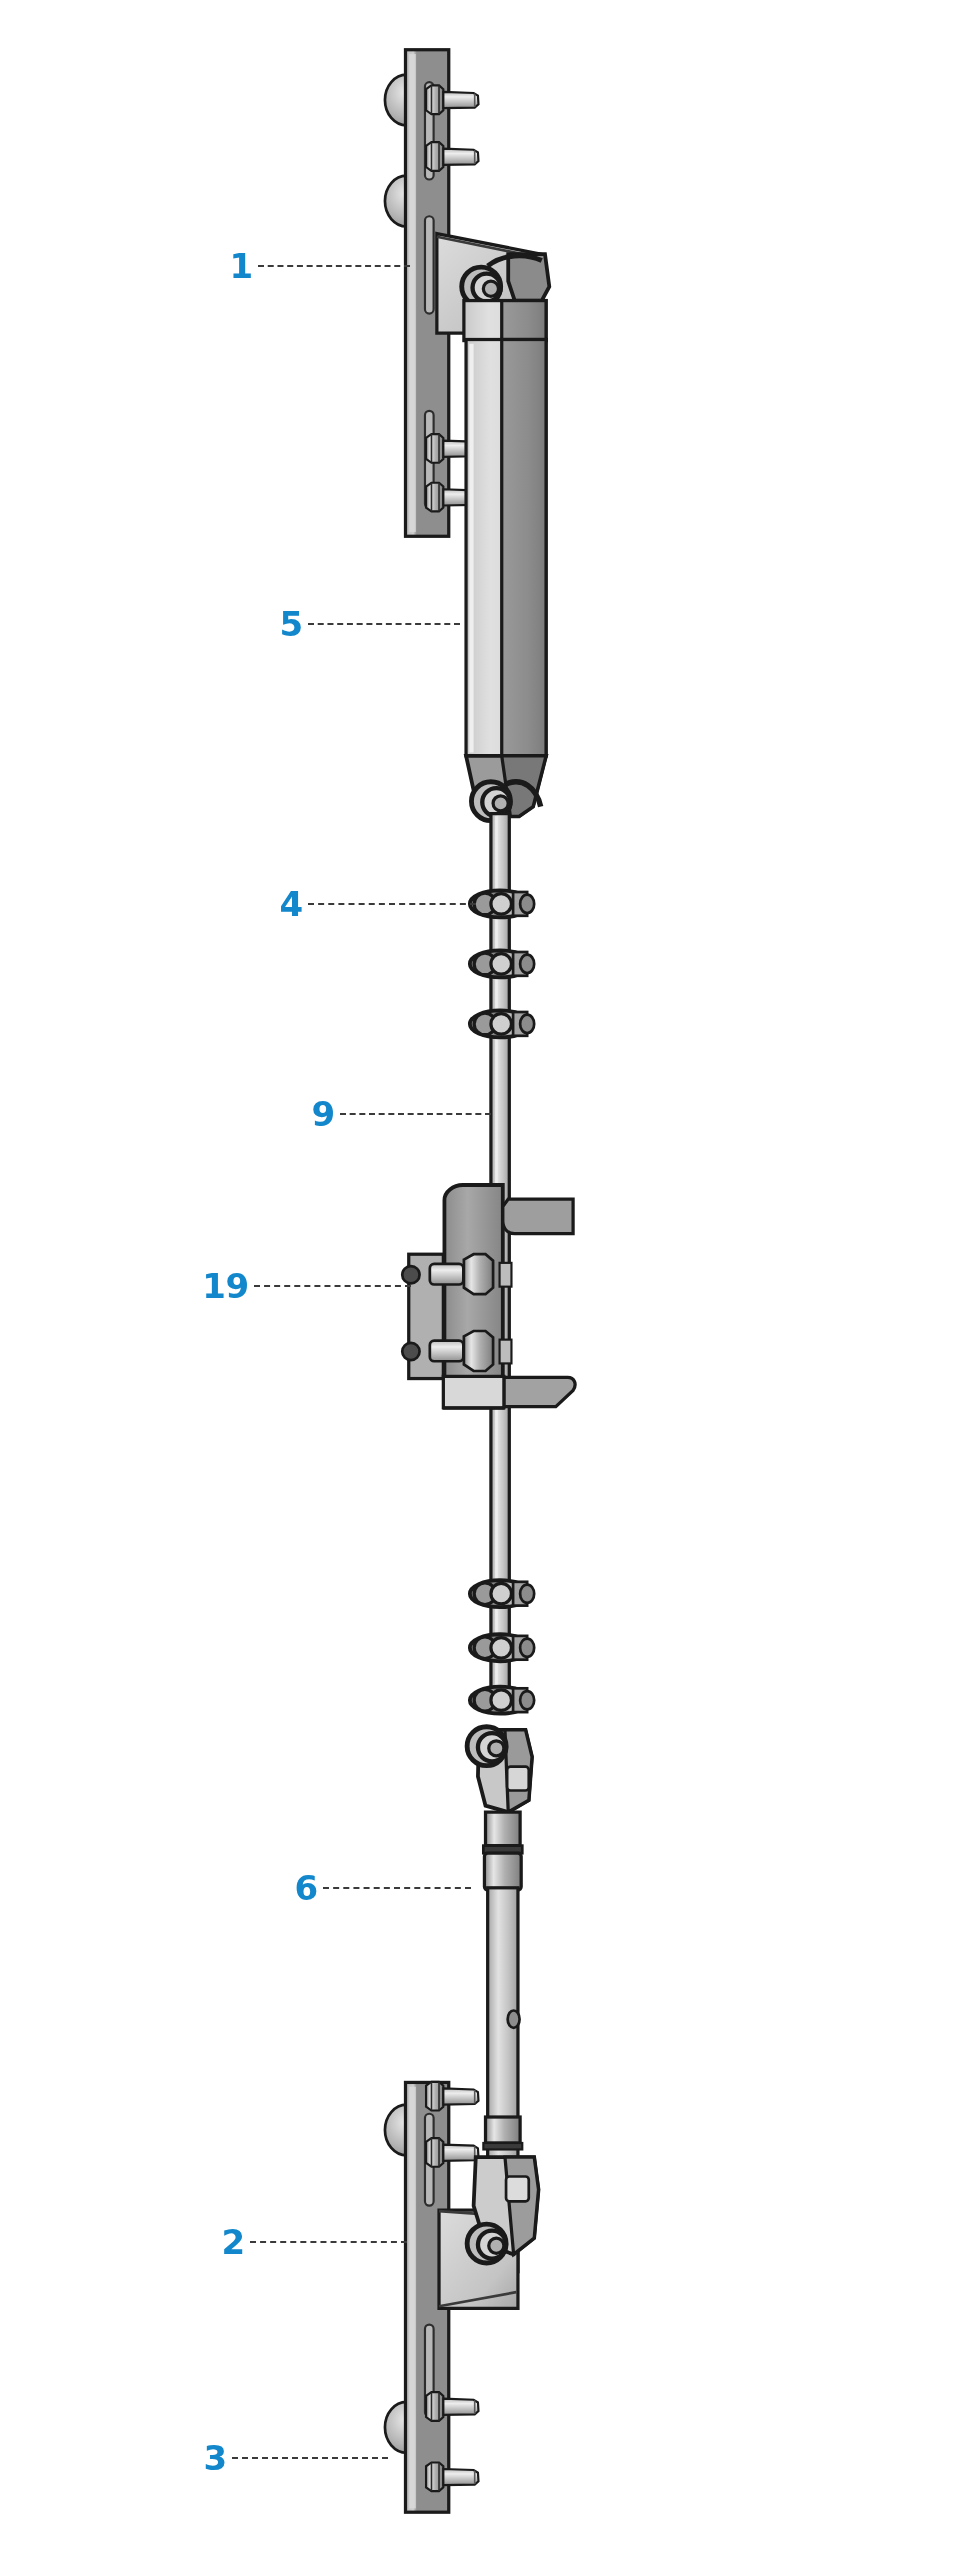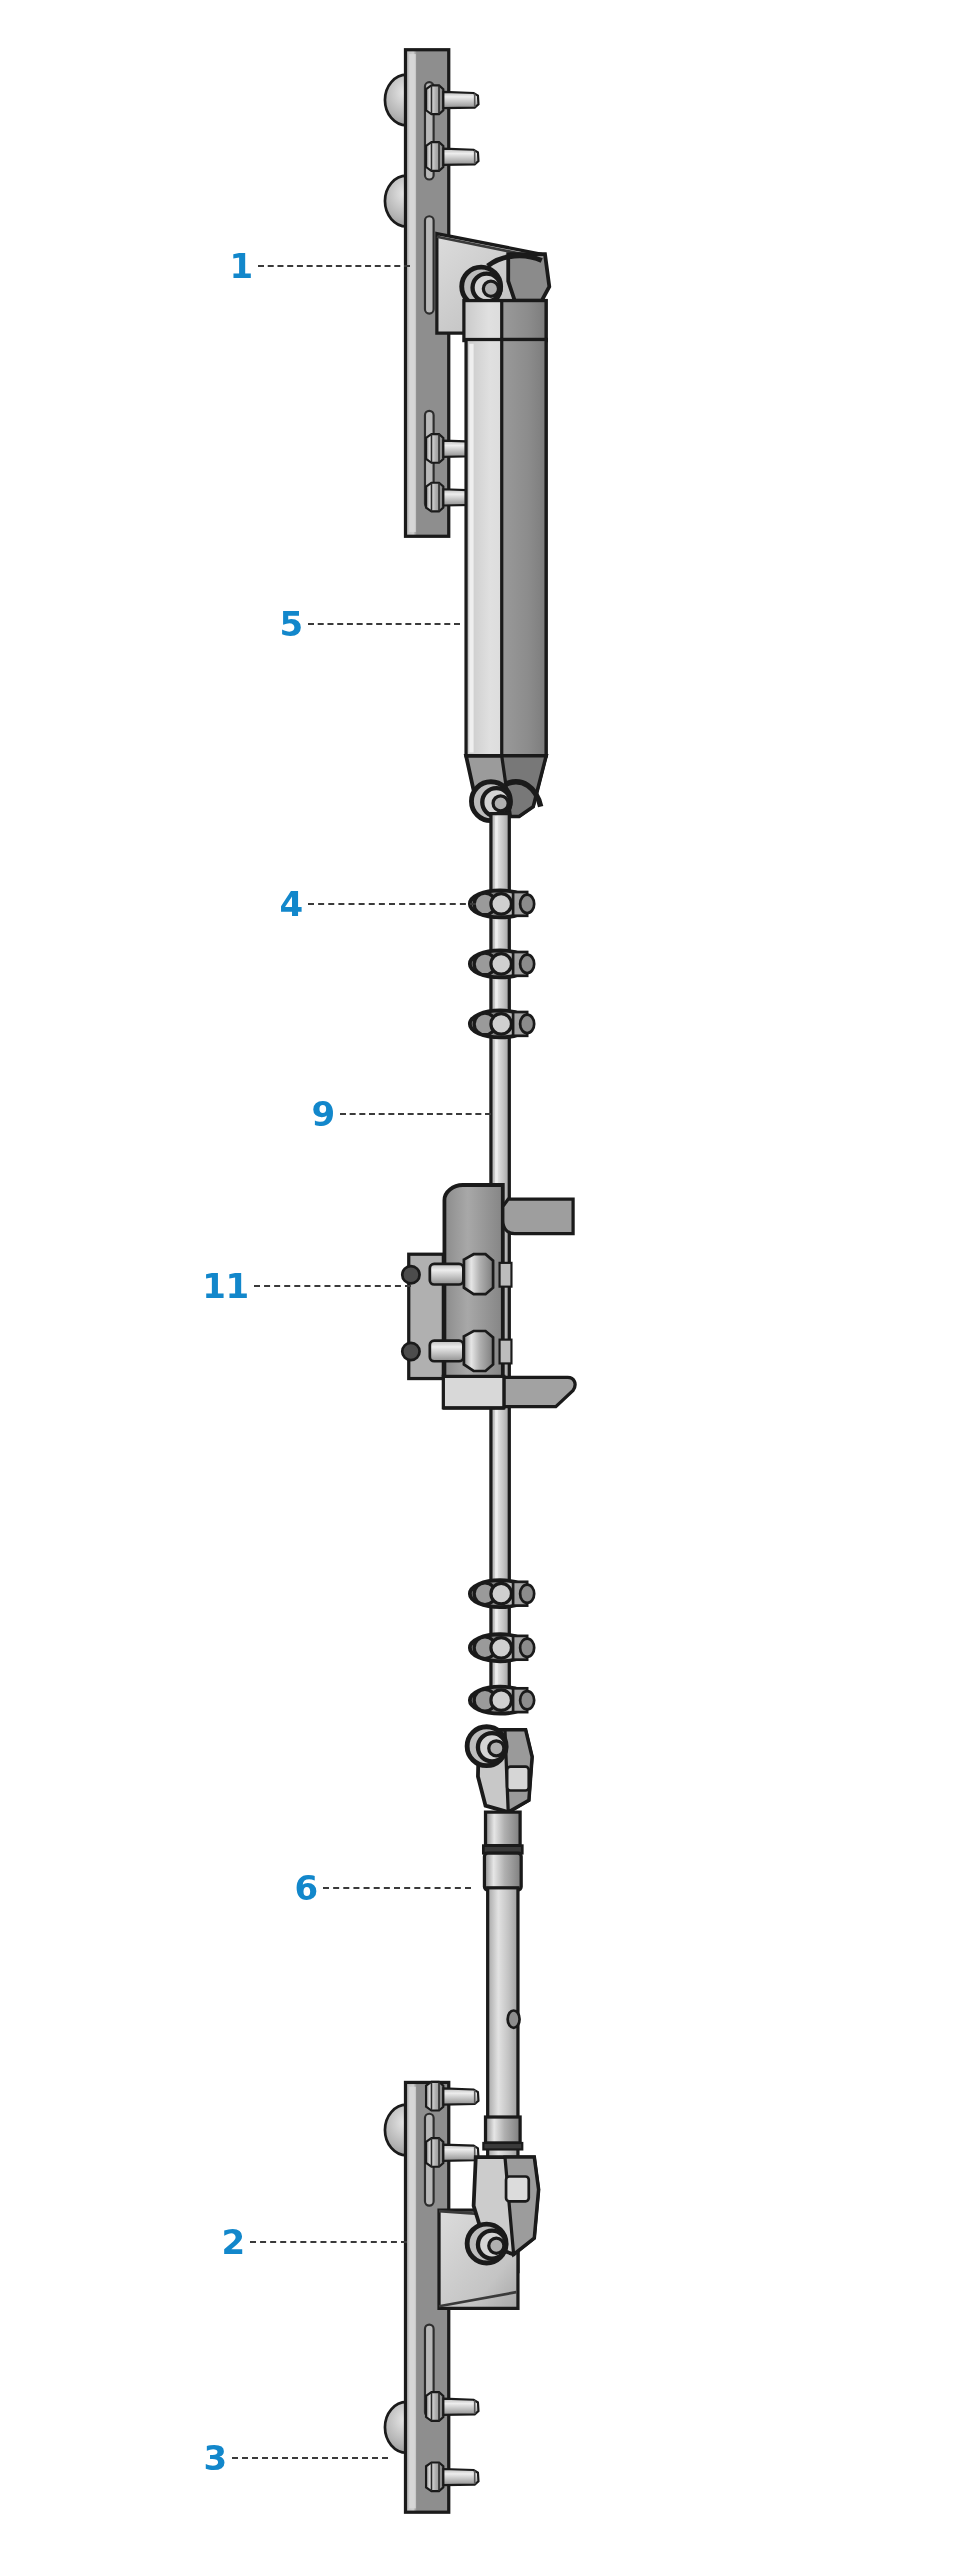--- a/index.html
+++ b/index.html
@@ -279,21 +279,21 @@
     <span class="callout-number">4</span>
     <span class="leader" style="width:168px;"></span>
   </div>
 
   <div class="callout" style="left:340px; top:1114px;">
     <span class="callout-number">9</span>
     <span class="leader" style="width:151px;"></span>
   </div>
 
   <div class="callout" style="left:254px; top:1286px;">
-    <span class="callout-number">11</span>
+    <span class="callout-number">19</span>
     <span class="leader" style="width:157px;"></span>
   </div>
 
   <div class="callout" style="left:323px; top:1888px;">
     <span class="callout-number">6</span>
     <span class="leader" style="width:148px;"></span>
   </div>
 
   <div class="callout" style="left:250px; top:2242px;">
     <span class="callout-number">2</span>

